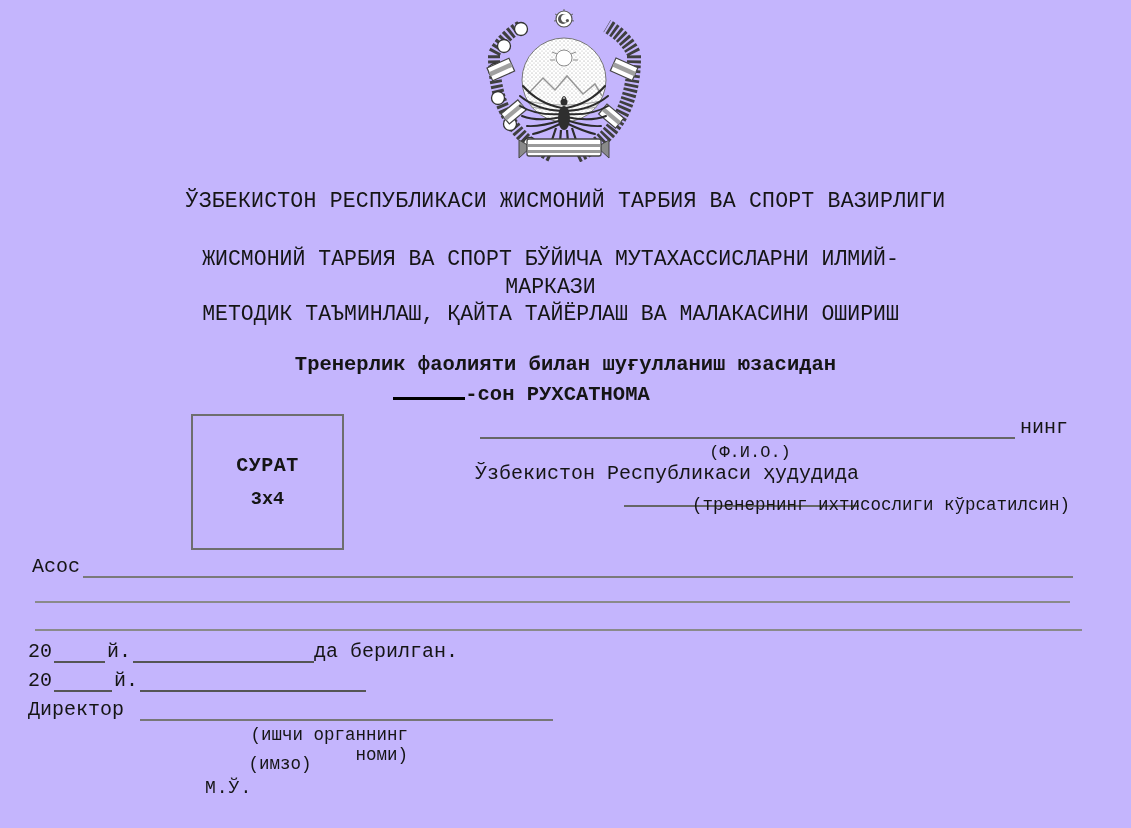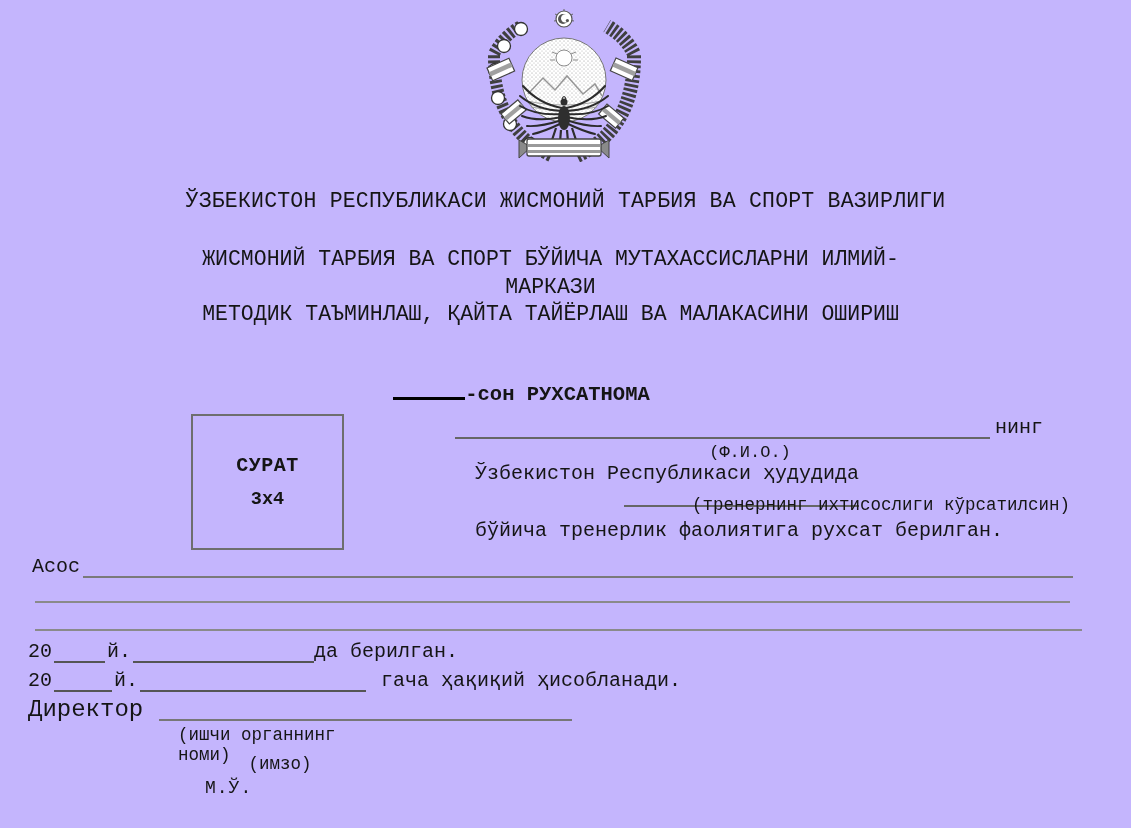--- a/index.html
+++ b/index.html
@@ -19,21 +19,21 @@
   .t2 .blank-b{display:inline-block;width:72px;height:14px;border-bottom:3px solid #000;}
 
   .photo{position:absolute;left:191px;top:414px;width:149px;height:132px;
          border:2px solid #6e6e6e;display:flex;flex-direction:column;align-items:center;
          justify-content:center;gap:12px;font-weight:bold;}
   .photo .l1{font-size:20px;letter-spacing:0.5px;}
   .photo .l2{font-size:18.5px;}
 
   .blank{border-bottom:2px solid #666;height:20px;}
 
-  .fio-row{position:absolute;left:455px;top:417px;width:588px;display:flex;
+  .fio-row{position:absolute;left:480px;top:417px;width:588px;display:flex;
            align-items:flex-end;font-size:20px;line-height:22px;}
   .fio-row .blank{flex:1;}
   .fio-row .ning{margin-left:5px;white-space:nowrap;}
   .fio-cap{position:absolute;left:480px;top:443px;width:540px;text-align:center;font-size:17px;}
 
   .terr-row{position:absolute;left:475px;top:462px;display:flex;align-items:flex-end;
             font-size:20px;line-height:23px;flex-direction:column;}
   .terr-row .blank{width:235px;margin-left:13px;}
   .spec-cap{position:absolute;top:495px;right:61px;font-size:17.5px;}
   .perm{position:absolute;left:475px;top:519px;font-size:20px;}
@@ -49,24 +49,24 @@
             font-size:20px;line-height:23px;text-align:center;}
   .r1{top:640px;}
   .r2{top:669px;}
   .date-row .b1{width:51px;margin:0 2px;border-bottom-color:#555;}
   .r2 .b1{width:58px;}
   .date-row .b2{width:181px;margin-left:2px;border-bottom-color:#555;}
   .r2 .b2{width:226px;}
   .r2 .valid{margin-left:15px;white-space:nowrap;}
 
   .dir-row{position:absolute;left:28px;top:698px;display:flex;align-items:flex-end;
-           font-size:24px;line-height:23px;}
+           font-size:20px;line-height:23px;}
   .dir-row .blank{width:413px;margin-left:16px;border-bottom-color:#777;}
 
-  .org-cap{position:absolute;left:178px;top:725px;width:214px;text-align:left;font-size:17.5px;}
+  .org-cap{position:absolute;left:194px;top:725px;width:214px;text-align:right;font-size:17.5px;}
   .sign-cap{position:absolute;left:205px;top:754px;width:150px;text-align:center;font-size:17.5px;}
   .seal{position:absolute;left:205px;top:778px;width:150px;text-align:left;
         font-size:18px;letter-spacing:1px;}
 </style>
 </head>
 <body>
 
 <div class="page">
 
   <svg class="emblem" viewBox="0 0 162 154" width="162" height="154" aria-hidden="true">
@@ -170,20 +170,21 @@
     </g>
   </svg>
 
   <div class="h1">ЎЗБЕКИСТОН РЕСПУБЛИКАСИ ЖИСМОНИЙ ТАРБИЯ ВА СПОРТ ВАЗИРЛИГИ</div>
   <div class="h2">
     <div>ЖИСМОНИЙ ТАРБИЯ ВА СПОРТ БЎЙИЧА МУТАХАССИСЛАРНИ ИЛМИЙ-</div>
     <div>МАРКАЗИ</div>
     <div>МЕТОДИК ТАЪМИНЛАШ, ҚАЙТА ТАЙЁРЛАШ ВА МАЛАКАСИНИ ОШИРИШ</div>
   </div>
 
+  <div class="t1">Тренерлик фаолияти билан шуғулланиш юзасидан</div>
   <div class="t2">
     <span class="blank-b"></span><span>-сон РУХСАТНОМА</span>
   </div>
 
   <div class="photo">
     <div class="l1">СУРАТ</div>
     <div class="l2">3x4</div>
   </div>
 
   <div class="fio-row">
@@ -191,21 +192,20 @@
     <span class="ning">нинг</span>
   </div>
   <div class="fio-cap">(Ф.И.О.)</div>
 
   <div class="terr-row">
     <span>Ўзбекистон Республикаси ҳудудида</span>
     <span class="blank"></span>
   </div>
   <div class="spec-cap">(тренернинг ихтисослиги кўрсатилсин)</div>
 
-  <div class="perm">бўйича тренерлик фаолиятига рухсат берилган.</div>
 
   <div class="basis-row">
     <span>Асос</span>
     <span class="blank"></span>
   </div>
   <div class="hline2"></div>
   <div class="hline3"></div>
 
   <div class="date-row r1">
     <span>20</span>
@@ -213,21 +213,20 @@
     <span>й.</span>
     <span class="blank b2"></span>
     <span>да берилган.</span>
   </div>
 
   <div class="date-row r2">
     <span>20</span>
     <span class="blank b1"></span>
     <span>й.</span>
     <span class="blank b2"></span>
-    <span class="valid">гача ҳақиқий ҳисобланади.</span>
   </div>
 
   <div class="dir-row">
     <span>Директор</span>
     <span class="blank"></span>
   </div>
   <div class="org-cap">(ишчи органнинг номи)</div>
   <div class="sign-cap">(имзо)</div>
   <div class="seal">М.Ў.</div>
 

